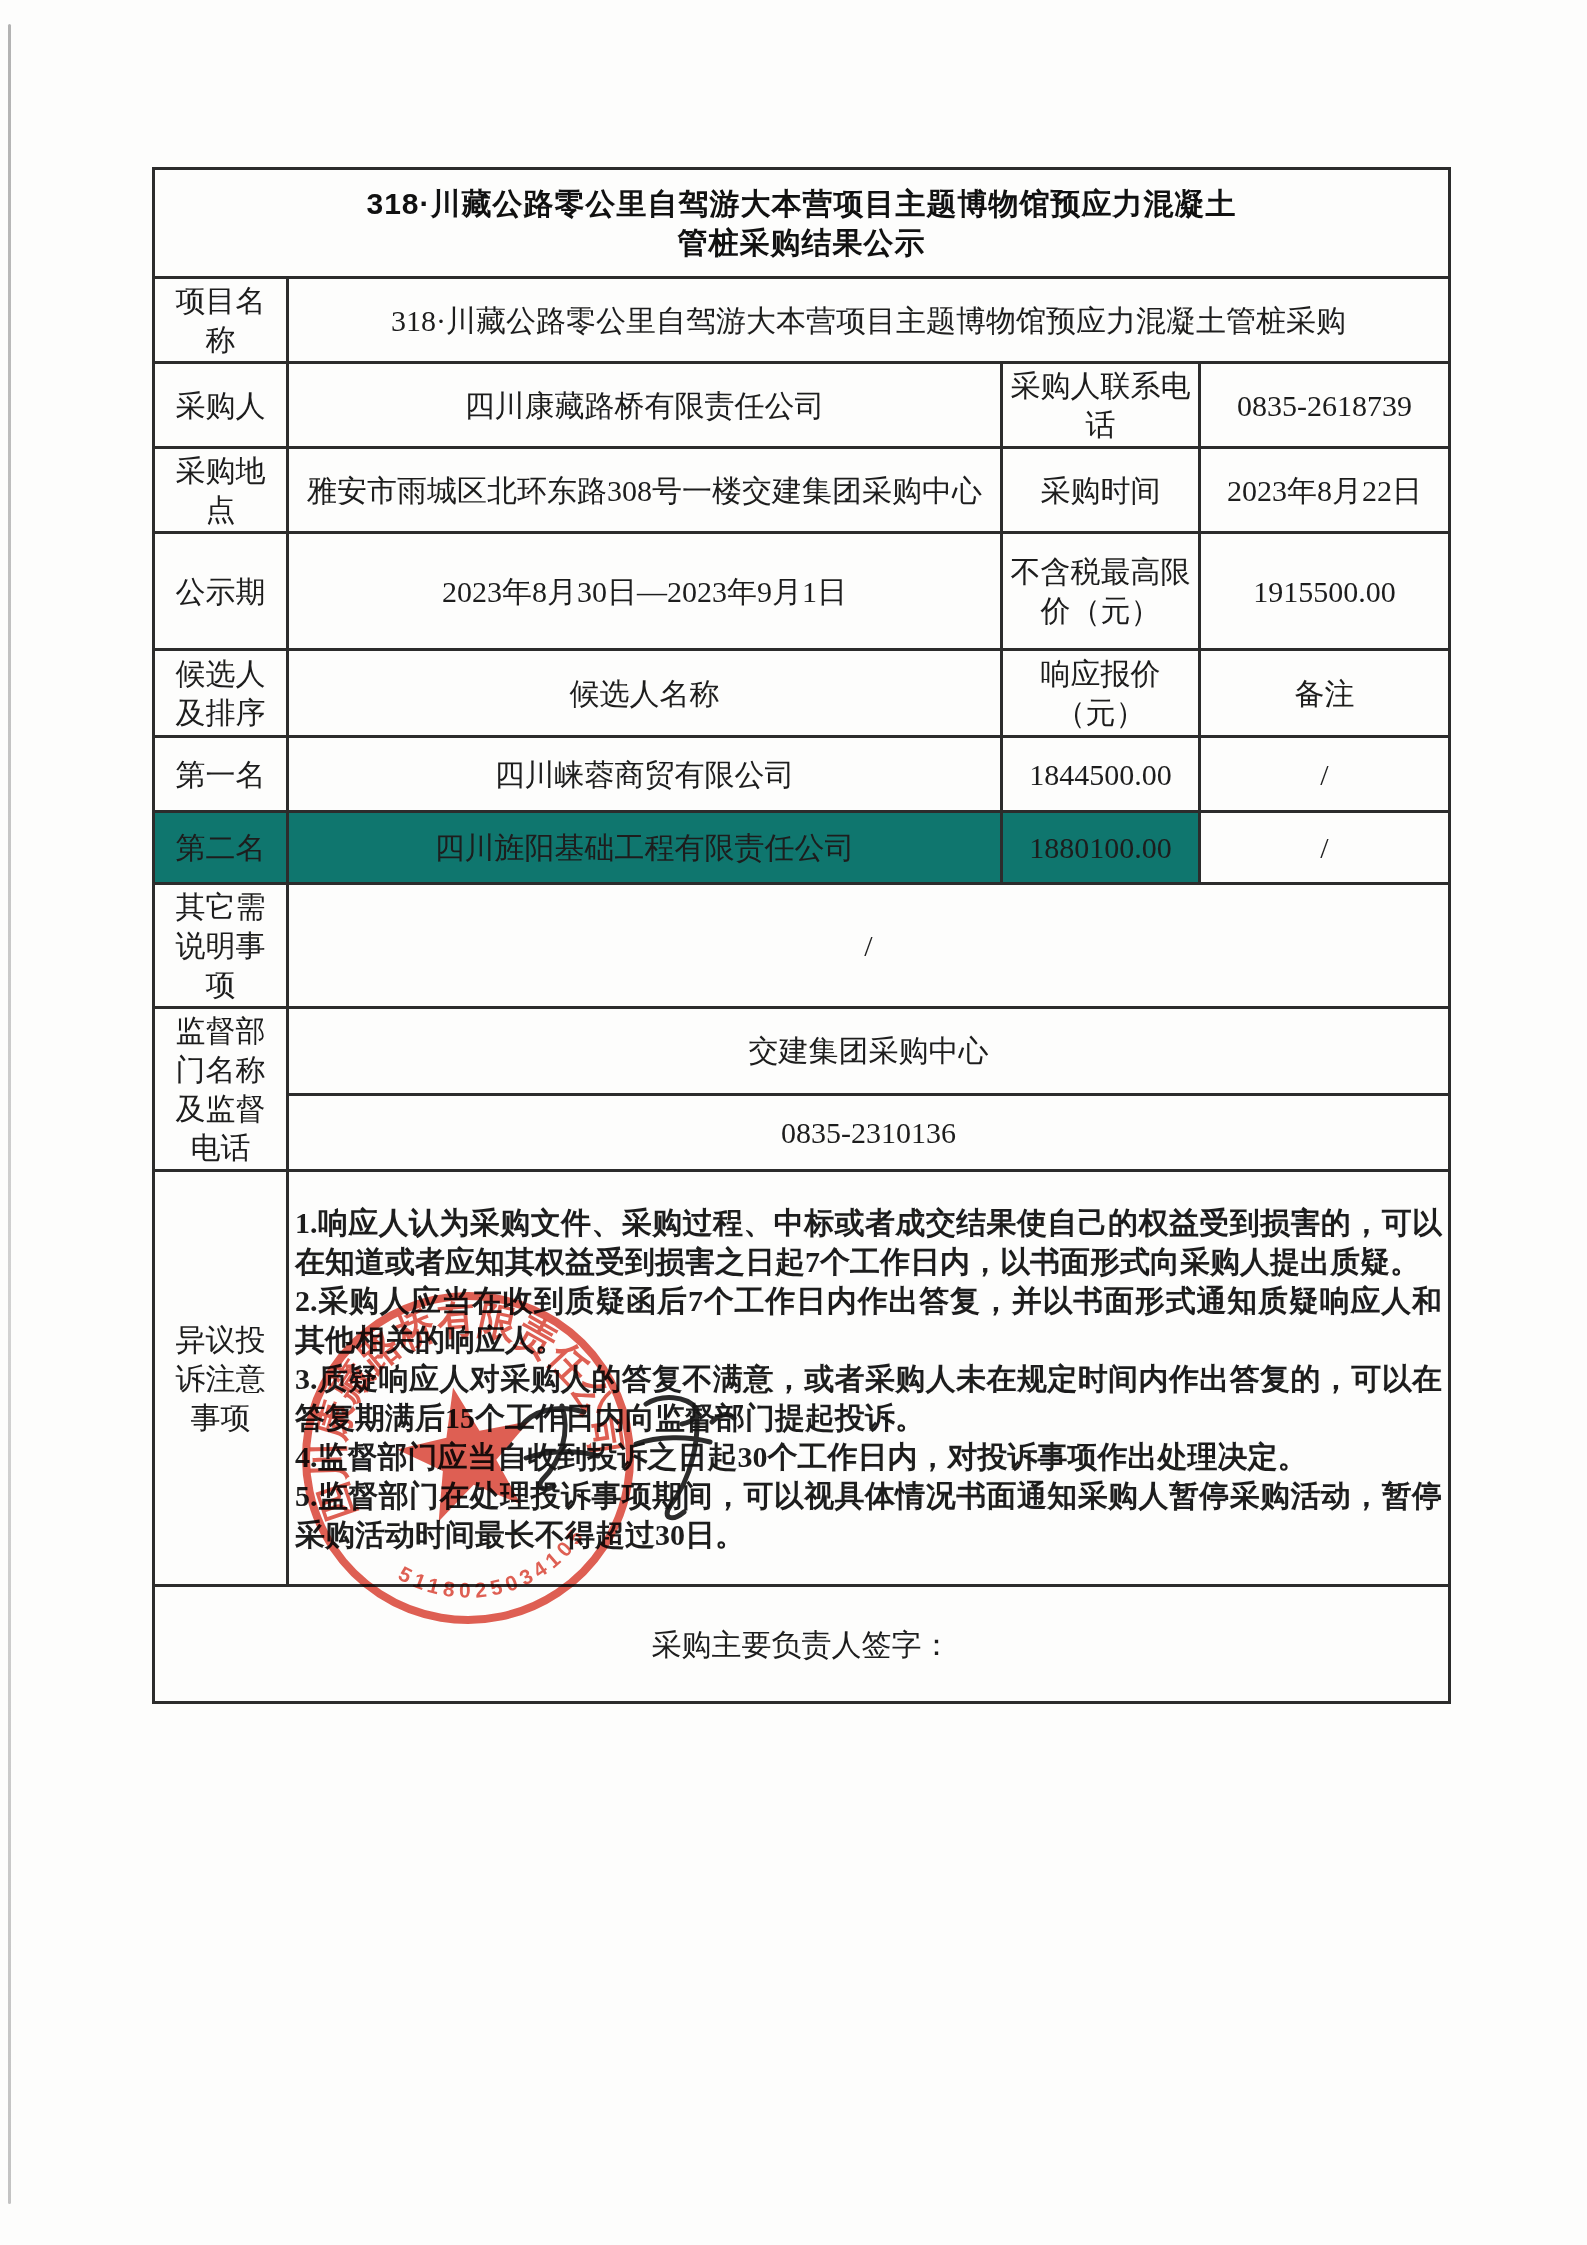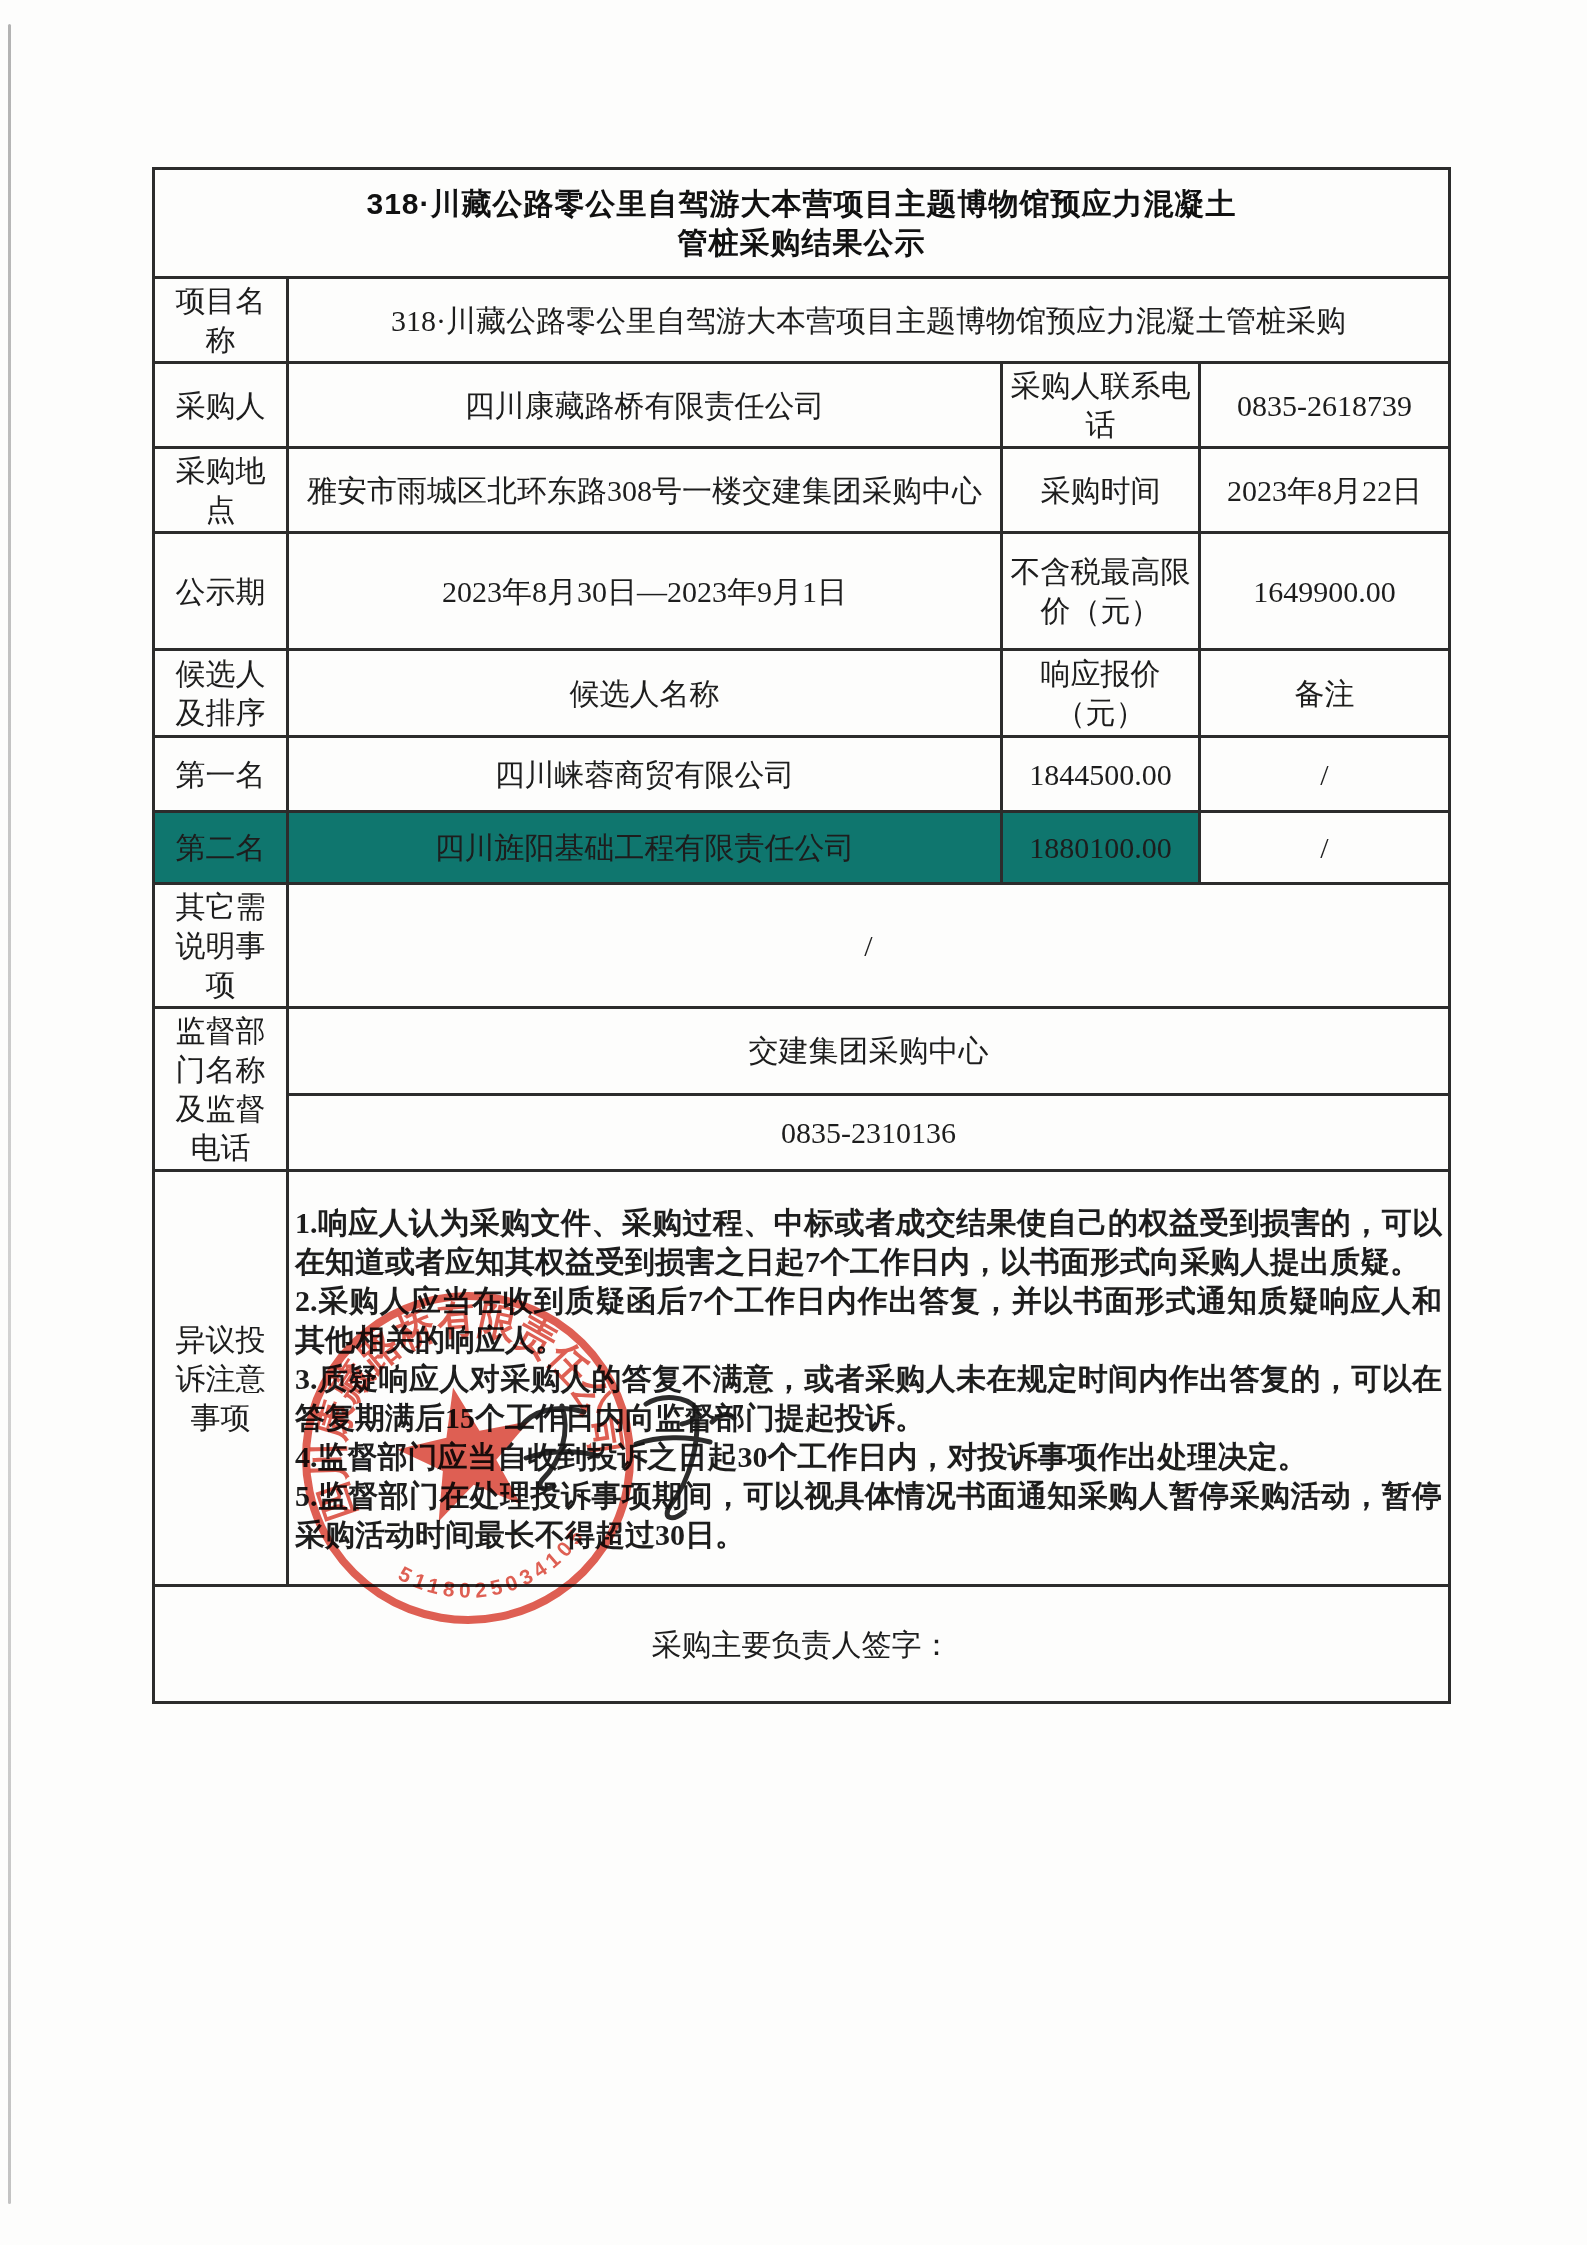--- a/index.html
+++ b/index.html
@@ -91,21 +91,21 @@
     <td class="lbl" style="height:74px">采购地点</td>
     <td>雅安市雨城区北环东路308号一楼交建集团采购中心</td>
     <td class="lbl">采购时间</td>
     <td>2023年8月22日</td>
   </tr>
 
   <tr>
     <td class="lbl" style="height:110px">公示期</td>
     <td>2023年8月30日—2023年9月1日</td>
     <td class="lbl">不含税最高限价（元）</td>
-    <td>1649900.00</td>
+    <td>1915500.00</td>
   </tr>
 
   <tr>
     <td class="lbl" style="height:80px">候选人及排序</td>
     <td>候选人名称</td>
     <td class="lbl pre">响应报价
 （元）</td>
     <td>备注</td>
   </tr>
 

